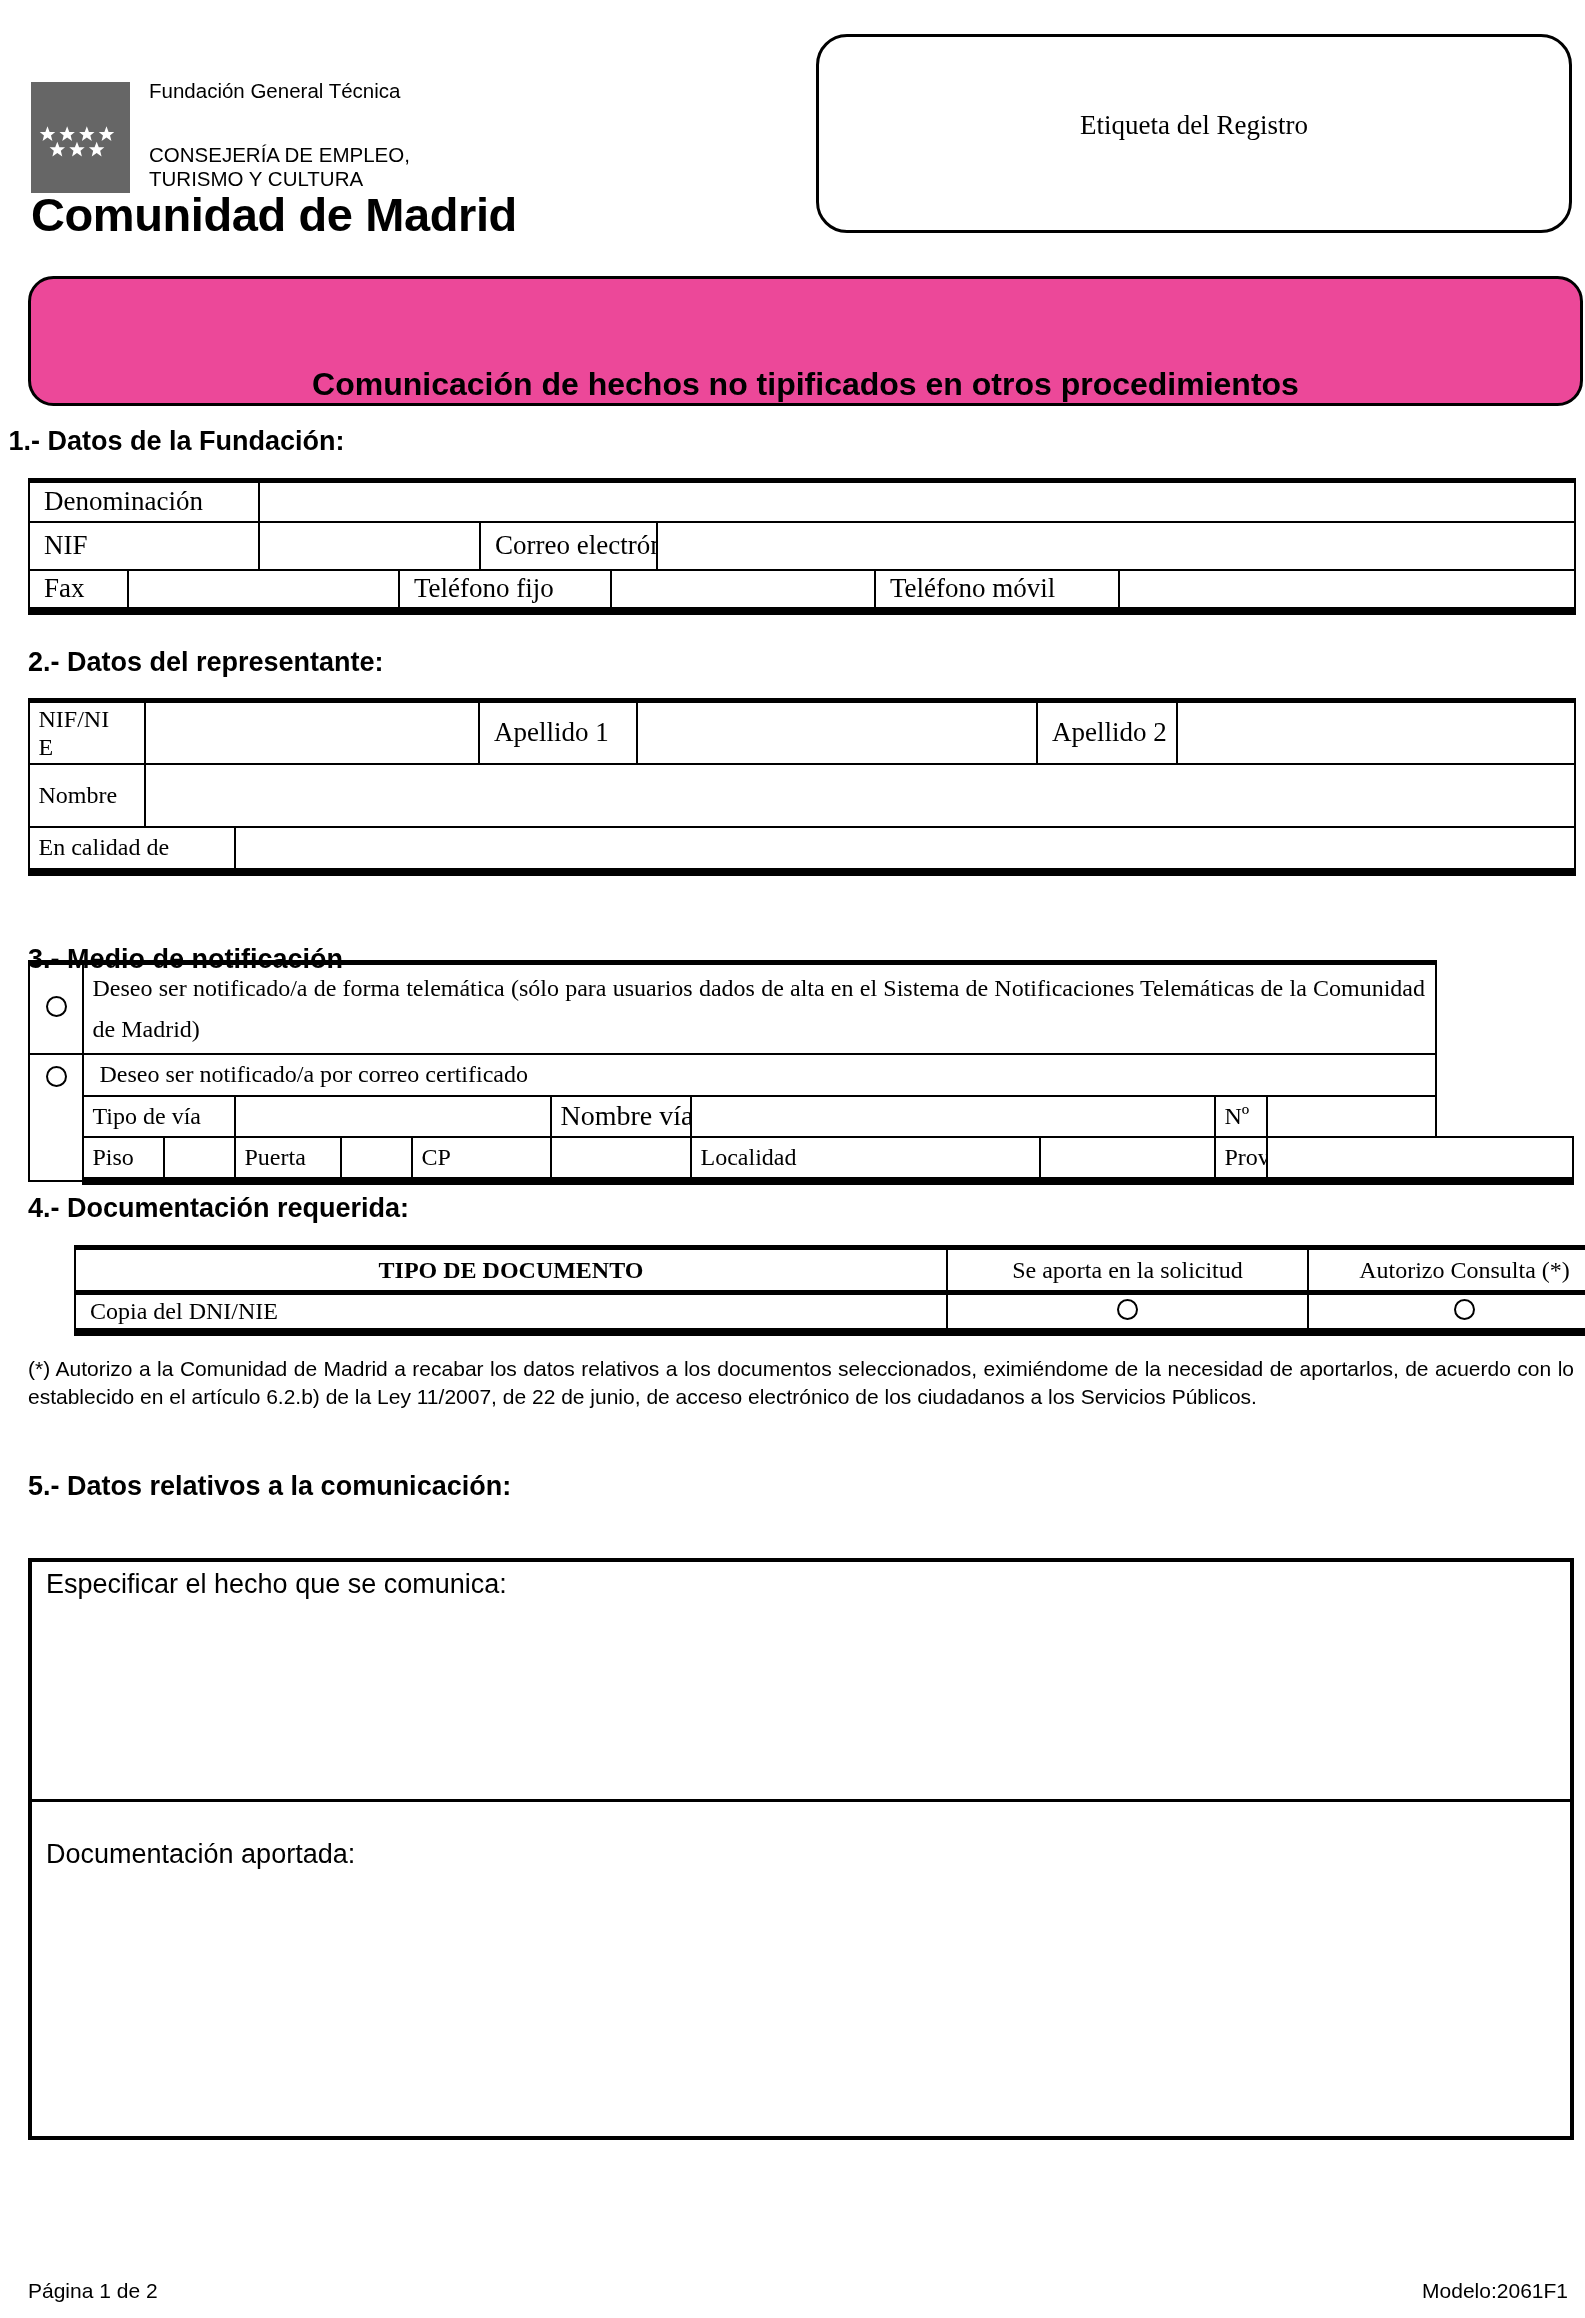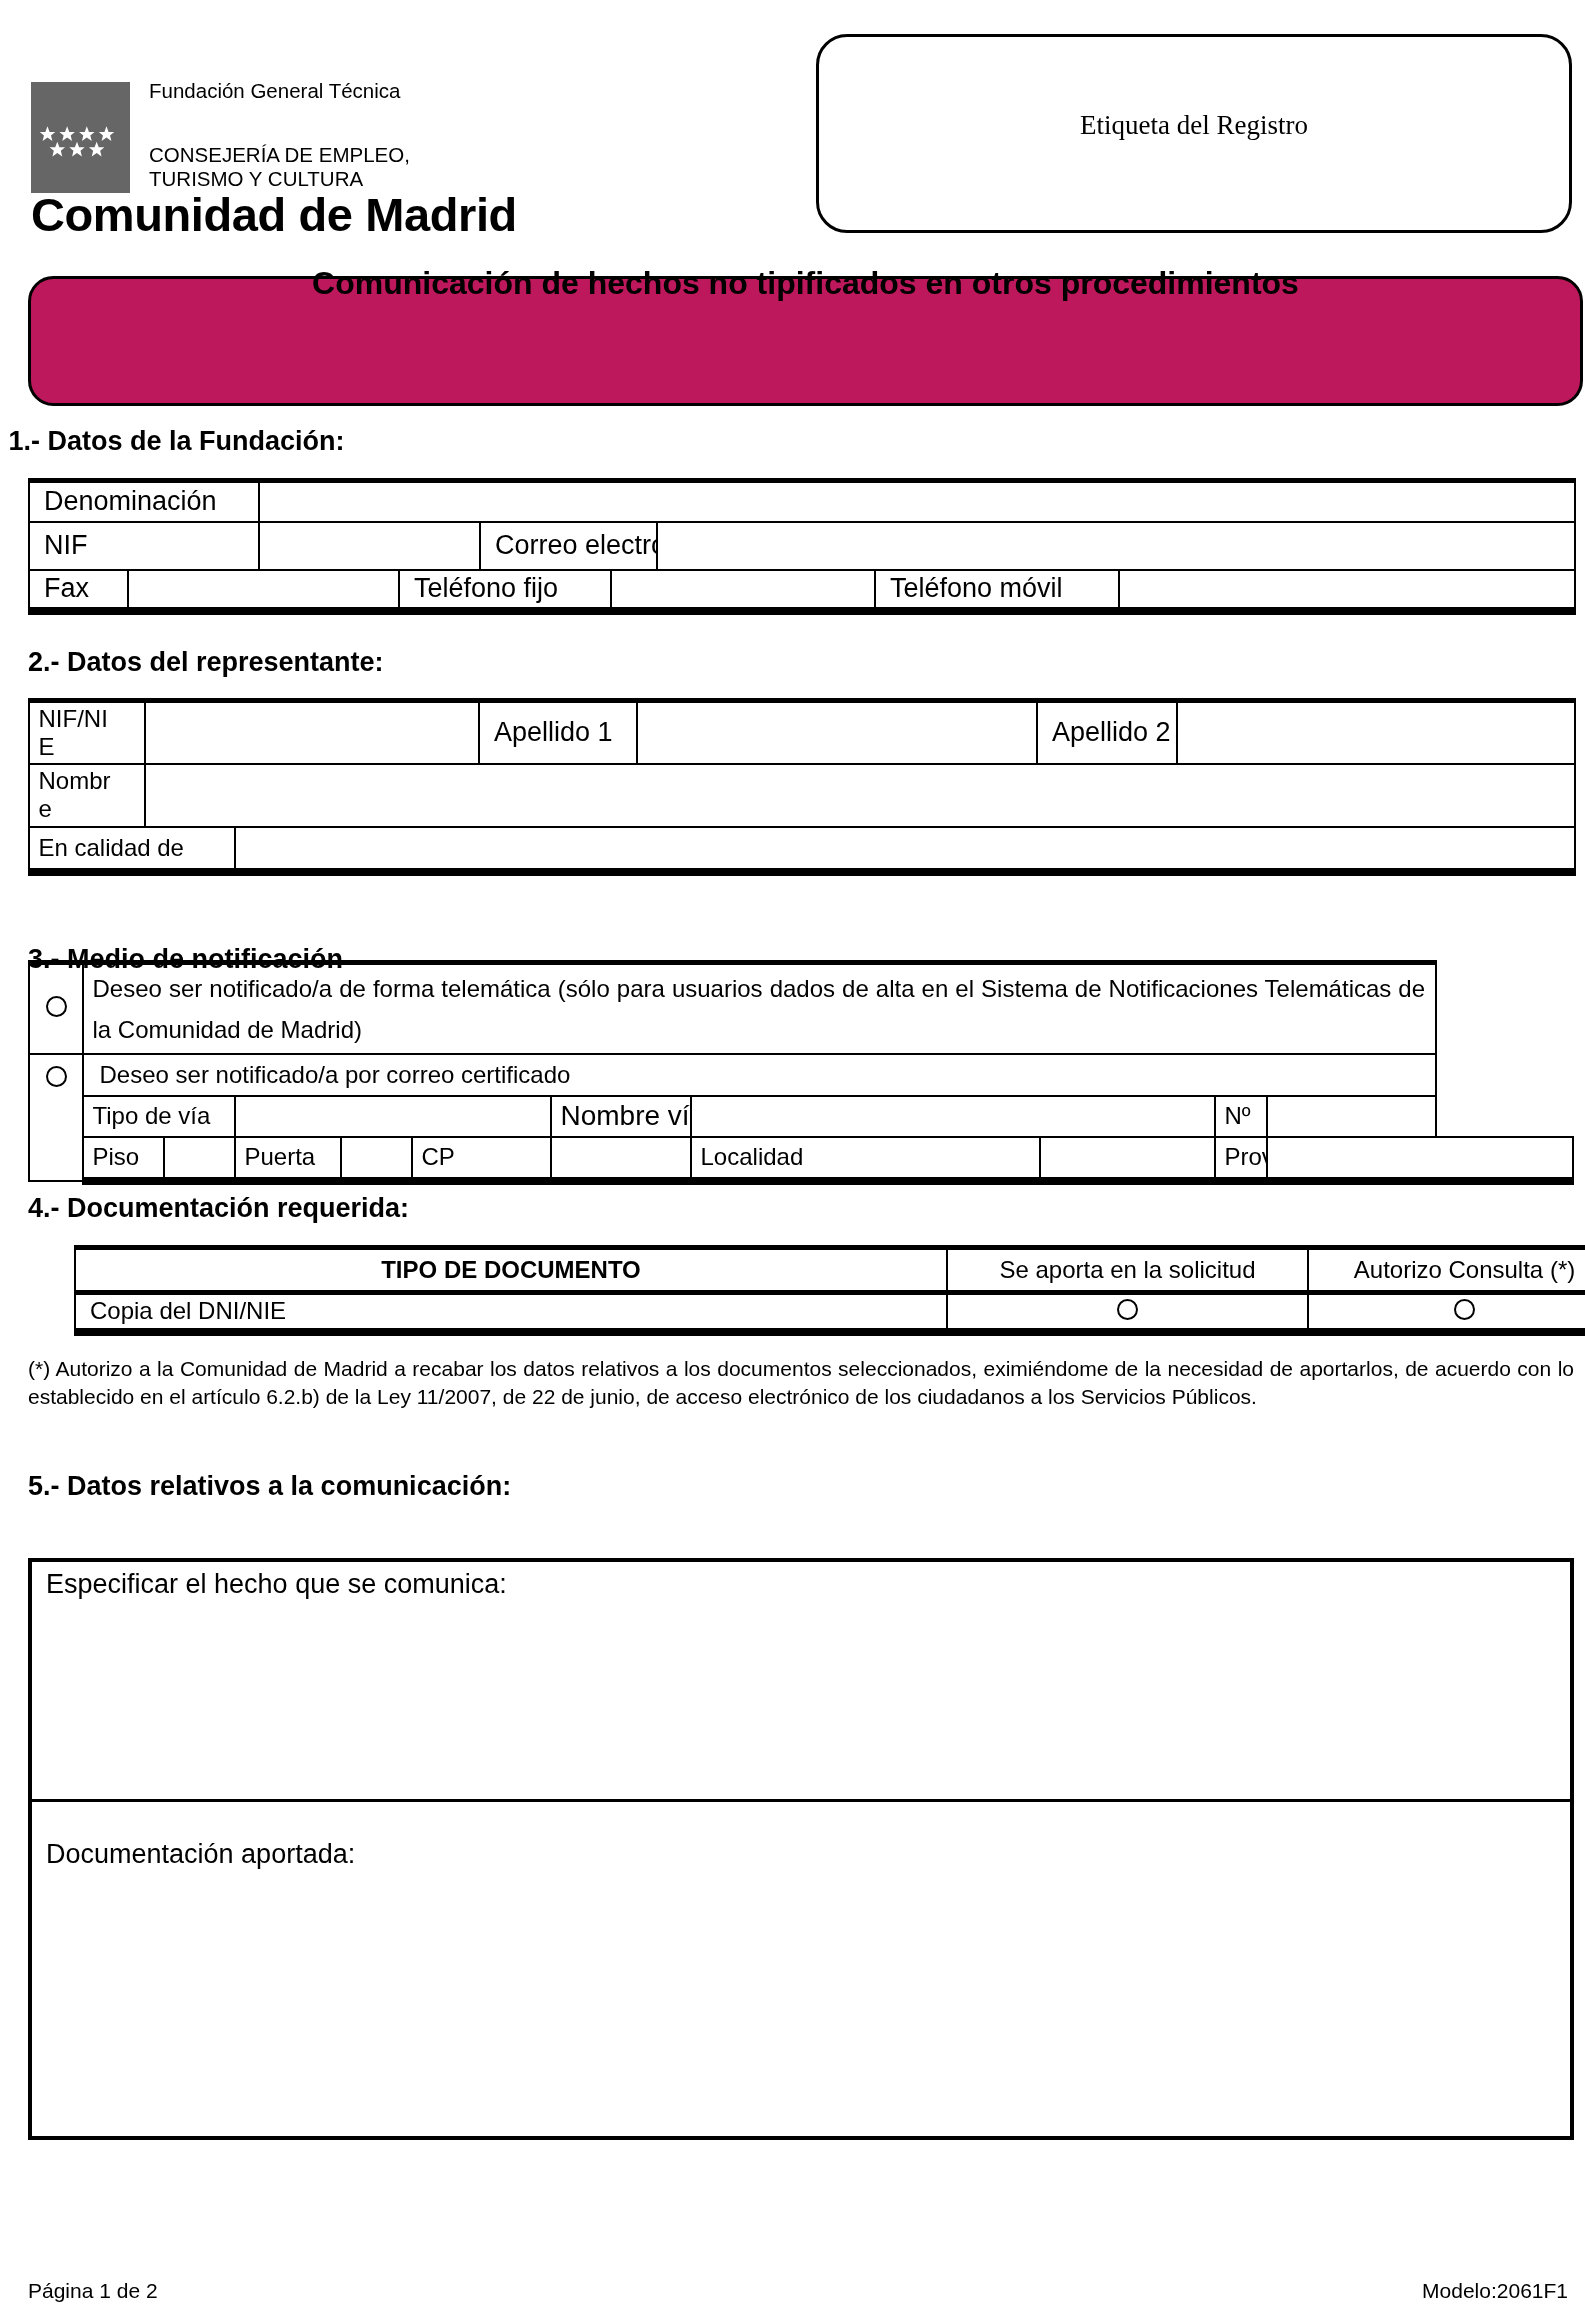--- a/index.html
+++ b/index.html
@@ -12,30 +12,30 @@
   .logo-box svg { position: absolute; left: 0; top: 0; }
   .logo-line { font-size: 20.5px; line-height: 22.6px; white-space: nowrap; }
   .logo-title { font-size: 47px; font-weight: bold; line-height: 49px; white-space: nowrap; letter-spacing: -0.4px; }
 
   
   .reg-box { left: 816px; top: 34px; width: 756px; height: 199px; border: 3.5px solid #000;
              border-radius: 31px; box-sizing: border-box; display: flex; align-items: flex-start; justify-content: center; }
   .reg-box span { font-family: "Liberation Serif", serif; font-size: 27px; margin-top: 73px; }
 
   
-  .banner { left: 28px; top: 276px; width: 1555px; height: 130px; background: #be185d; border: 3.5px solid #000;
-            border-radius: 25.4px; box-sizing: border-box; display: flex; align-items: flex-start; justify-content: center; }
+  .banner { left: 28px; top: 276px; width: 1555px; height: 130px; background: #ec4899; border: 3.5px solid #000;
+            border-radius: 25.4px; box-sizing: border-box; display: flex; align-items: flex-end; justify-content: center; }
   .banner span { font-size: 32px; font-weight: bold; margin-top: -14px; }
 
   .section-h { font-size: 27px; font-weight: bold; white-space: nowrap; }
 
   
   table.form { position: absolute; border-collapse: collapse; table-layout: fixed; }
   table.form td { border: 2.1px solid #000; padding: 0 0 0 14px; font-size: 27px; vertical-align: middle;
-                  white-space: nowrap; overflow: hidden; }
+                  white-space: nowrap; overflow: hidden; font-family: Liberation Serif, serif; }
   table.form .thick-top td { border-top-width: 5.6px; }
   table.form .thick-bottom td { border-bottom-width: 8.5px; }
   table.form td.input { background: #fff; }
 
   .radio { display: inline-block; width: 21px; height: 21px; border: 2.8px solid #000; border-radius: 50%;
            box-sizing: border-box; background: #fff; }
 
   .note { font-size: 21px; line-height: 28px; text-align: justify; }
 
   .comm-box { left: 28px; top: 1558px; width: 1546px; height: 582px; border: 4.2px solid #000; box-sizing: border-box; }

